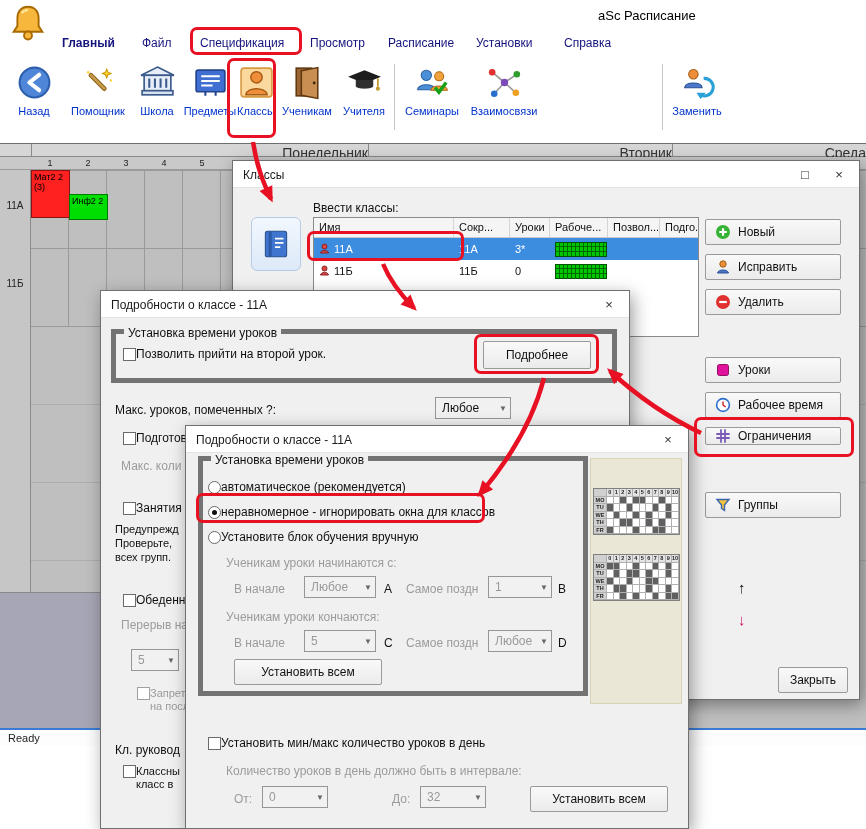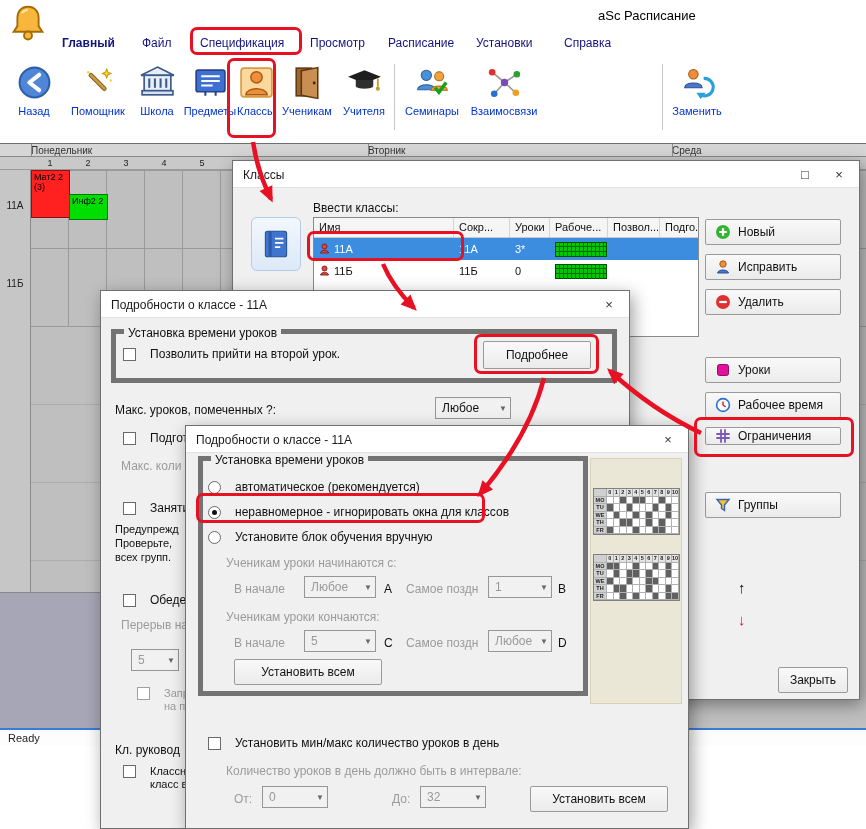--- a/index.html
+++ b/index.html
@@ -20,21 +20,21 @@
   .toolbar{position:absolute;left:0;top:56px;width:866px;height:88px;background:#fff;border-bottom:1px solid #6e6e6e}
   .tb{position:absolute;top:6px;text-align:center;cursor:default}
   .tb-ic{display:block;height:42px}
   .tb-ic svg{width:37px;height:37px;margin-top:2px}
   .tb-lb{display:block;font-size:11px;color:#0033cc;line-height:1.12;margin-top:1px}
   .tbsep{position:absolute;top:8px;width:1px;height:66px;background:#c6c6c6}
 
   
   .timetable{position:absolute;left:0;top:144px;width:866px;height:584px;background:#bfbfbf;overflow:hidden}
   .tt-dayhdr{position:absolute;left:0;top:0;width:866px;height:13px;background:#d6d6d6;border-bottom:1px solid #8a8a8a}
-  .day{position:absolute;top:1px;text-align:left;font-size:10px;color:#333}
+  .day{position:absolute;top:1px;text-align:right;font-size:14px;color:#333}
   .dsep{position:absolute;top:0;width:1px;height:13px;background:#8a8a8a}
   .tt-numrow{position:absolute;left:0;top:13px;width:866px;height:13px;background:#c9c9c9;border-bottom:1px solid #9a9a9a}
   .pn{position:absolute;top:1px;width:38px;text-align:center;font-size:9px;color:#222}
   .tt-grid{position:absolute;left:31px;top:13px;width:835px;height:170px;background-image:repeating-linear-gradient(90deg,transparent 0 37px,#9a9a9a 37px 38px)}
   .hline{position:absolute;left:0;width:866px;height:1px;background:#9a9a9a}
   .hline.faint{background:#adadad}
   .leftcol{position:absolute;left:0;top:13px;width:31px;height:571px;background:#c6c6c6;border-right:1px solid #8a8a8a}
   .rowlab{position:absolute;left:0;width:30px;text-align:center;font-size:10px;color:#222}
   .lesson{position:absolute;font-size:9px;line-height:10px;padding:1px 2px;color:#000;border:1px solid rgba(0,0,0,.45);overflow:hidden}
   .purple{position:absolute;left:0;top:448px;width:164px;height:136px;background:#a6a6b6;border-top:1px solid #888}
@@ -43,21 +43,21 @@
   .statusbar{position:absolute;left:0;top:728px;width:866px;height:18px;background:#fdfdfd;border-top:2px solid #3a7bd5;z-index:2}
   .status-text{position:absolute;left:8px;top:2px;font-size:11px;color:#222}
 
   
   .dlg{position:absolute;background:#f0f0f0;border:1px solid #707070;box-shadow:3px 5px 16px rgba(0,0,0,.38)}
   .dlg-tb{position:absolute;left:0;top:0;right:0;height:27px;background:#fff;border-bottom:1px solid #e3e3e3}
   .dlg-title{position:absolute;left:10px;top:7px;font-size:12px;color:#1a1a1a;white-space:nowrap}
   .dlg-btn{position:absolute;top:0;width:28px;height:27px;text-align:center;line-height:27px;color:#333;font-size:13px;cursor:default}
   .grp{position:absolute;border:5px solid #737373}
   .grp-lb{position:absolute;top:-8px;left:8px;background:#f0f0f0;padding:0 4px;font-size:12px;white-space:nowrap}
-  .row{position:absolute;display:flex;align-items:center;gap:14px;white-space:nowrap}
+  .row{position:absolute;display:flex;align-items:center;gap:0;white-space:nowrap}
   .row.top{align-items:flex-start}
   .cb{width:13px;height:13px;border:1px solid #6a6a6a;background:#fff;flex:0 0 auto}
   .cb.dis{border-color:#a0a0a0}
   .rb{width:13px;height:13px;border:1px solid #6a6a6a;border-radius:50%;background:#fff;flex:0 0 auto;position:relative}
   .rb.on::after{content:"";position:absolute;left:3px;top:3px;width:5px;height:5px;border-radius:50%;background:#111}
   .btn{position:absolute;display:flex;align-items:center;justify-content:center;background:linear-gradient(#f9f9f9,#ebebeb);border:1px solid #9a9a9a;border-radius:2px;font-size:12px;color:#111;cursor:default}
   .btn.icon-btn{justify-content:flex-start;padding-left:9px;gap:7px}
   .ic16 svg{width:16px;height:16px;display:block}
   .combo{position:absolute;background:#f1f1f1;border:1px solid #969696;font-size:12px;padding:3px 18px 0 6px;height:22px;white-space:nowrap;overflow:hidden;cursor:default}
   .combo::after{content:"▼";position:absolute;right:3px;top:6px;font-size:8px;color:#666}

